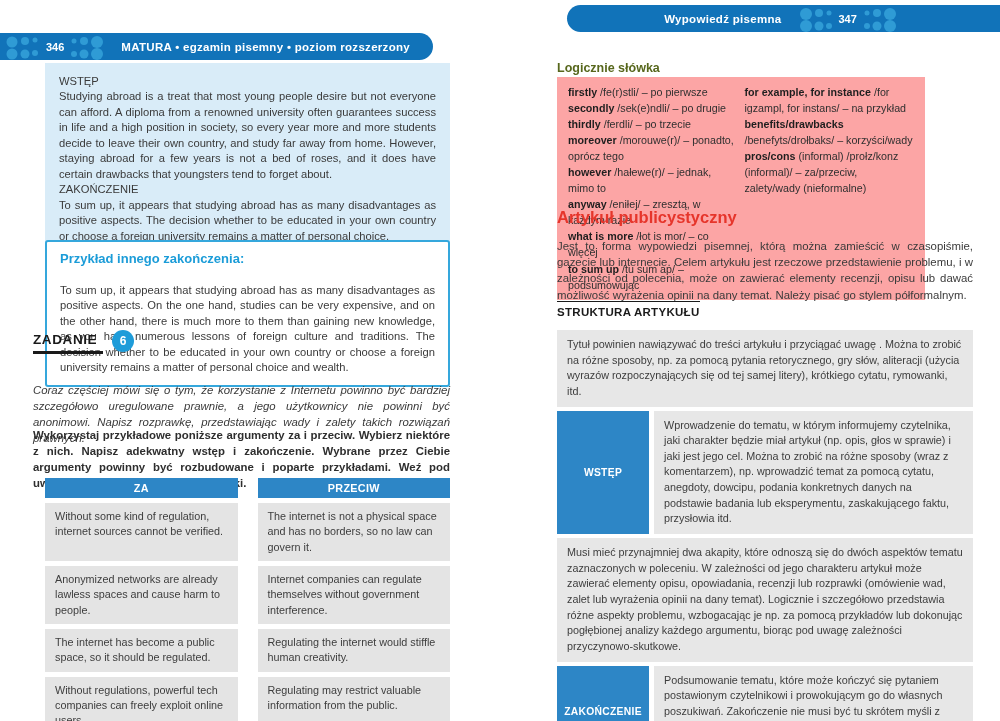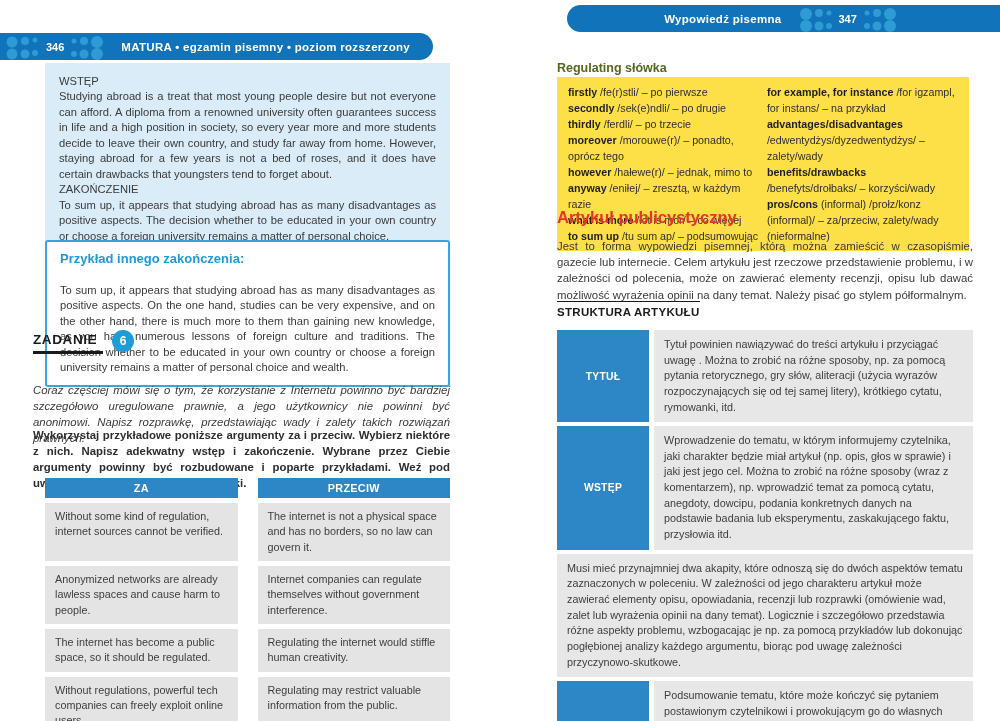--- a/index.html
+++ b/index.html
@@ -40,21 +40,21 @@
 
   .args-table { position:absolute; left:45px; top:478px; width:405px; }
   .args-row { display:flex; gap:20px; margin-bottom:5px; }
   .args-th { flex:1; background:#2d86c6; color:#ffffff; font-weight:bold; font-size:10.8px;
              text-align:center; padding:4px 0; letter-spacing:.3px; }
   .args-td { flex:1; background:#e4e4e4; font-size:10.8px; line-height:1.42; color:#3d3d3d;
              padding:6px 10px; }
 
   
   .vocab-heading { position:absolute; left:557px; top:61px; font-weight:bold; font-size:12.5px; color:#57671c; }
-  .vocab-box { position:absolute; left:557px; top:77px; width:412px; background:#fde047;
+  .vocab-box { position:absolute; left:557px; top:77px; width:368px; background:#fca5a5;
                padding:7px 11px; display:flex; }
   .vocab-col { font-size:10.7px; line-height:1.5; color:#2f2f2f; }
   .vocab-col-left { width:51%; padding-right:8px; }
   .vocab-col-right { width:49%; }
   .vocab-entry b { color:#1f1f1f; }
 
   .red-heading { position:absolute; left:557px; top:208px; color:#e6352b; font-weight:bold; font-size:16.5px; }
   .article-intro { position:absolute; left:557px; top:238px; width:416px; font-size:11.4px;
                    line-height:1.42; text-align:justify; color:#3a3a3a; }
   .structure-heading { position:absolute; left:557px; top:301px; font-weight:bold; font-size:11.5px;
@@ -163,48 +163,46 @@
       <div class="args-td">The internet has become a public space, so it should be regulated.</div>
       <div class="args-td">Regulating the internet would stiffle human creativity.</div>
     </div>
     <div class="args-row">
       <div class="args-td">Without regulations, powerful tech companies can freely exploit online users.</div>
       <div class="args-td">Regulating may restrict valuable information from the public.</div>
     </div>
 
   </div>
 
-  <div class="vocab-heading">Regulating słówka</div>
+  <div class="vocab-heading">Logicznie słówka</div>
 
   <div class="vocab-box">
     <div class="vocab-col vocab-col-left">
       <div class="vocab-entry"><b>firstly</b> <span>/fe(r)stli/ – po pierwsze</span></div>
       <div class="vocab-entry"><b>secondly</b> <span>/sek(e)ndli/ – po drugie</span></div>
       <div class="vocab-entry"><b>thirdly</b> <span>/ferdli/ – po trzecie</span></div>
       <div class="vocab-entry"><b>moreover</b> <span>/morouwe(r)/ – ponadto, oprócz tego</span></div>
       <div class="vocab-entry"><b>however</b> <span>/hałewe(r)/ – jednak, mimo to</span></div>
       <div class="vocab-entry"><b>anyway</b> <span>/eniłej/ – zresztą, w każdym razie</span></div>
       <div class="vocab-entry"><b>what is more</b> <span>/łot is mor/ – co więcej</span></div>
       <div class="vocab-entry"><b>to sum up</b> <span>/tu sum ap/ – podsumowując</span></div>
     </div>
     <div class="vocab-col vocab-col-right">
       <div class="vocab-entry"><b>for example, for instance</b> <span>/for igzampl, for instans/ – na przykład</span></div>
-      <div class="vocab-entry"><b>advantages/disadvantages</b> <span>/edwentydżys/dyzedwentydżys/ – zalety/wady</span></div>
       <div class="vocab-entry"><b>benefits/drawbacks</b> <span>/benefyts/drołbaks/ – korzyści/wady</span></div>
       <div class="vocab-entry"><b>pros/cons</b> <span>(informal) /prołz/konz (informal)/ – za/przeciw, zalety/wady (nieformalne)</span></div>
     </div>
   </div>
 
   <div class="red-heading">Artykuł publicystyczny</div>
   <div class="article-intro">Jest to forma wypowiedzi pisemnej, którą można zamieścić w czasopiśmie, gazecie lub internecie. Celem artykułu jest rzeczowe przedstawienie problemu, i w zależności od polecenia, może on zawierać elementy recenzji, opisu lub dawać możliwość wyrażenia opinii na dany temat. Należy pisać go stylem półformalnym.</div>
   <div class="structure-heading">STRUKTURA ARTYKUŁU</div>
 
   <div class="structure-table">
     <div class="structure-row">
-      <div class="structure-label">TYTUŁ</div>
       <div class="structure-text">Tytuł powinien nawiązywać do treści artykułu i przyciągać uwagę . Można to zrobić na różne sposoby, np. za pomocą pytania retorycznego, gry słów, aliteracji (użycia wyrazów rozpoczynających się od tej samej litery), krótkiego cytatu, rymowanki, itd.</div>
     </div>
     <div class="structure-row">
       <div class="structure-label">WSTĘP</div>
       <div class="structure-text">Wprowadzenie do tematu, w którym informujemy czytelnika, jaki charakter będzie miał artykuł (np. opis, głos w sprawie) i jaki jest jego cel. Można to zrobić na różne sposoby (wraz z komentarzem), np. wprowadzić temat za pomocą cytatu, anegdoty, dowcipu, podania konkretnych danych na podstawie badania lub eksperymentu, zaskakującego faktu, przysłowia itd.</div>
     </div>
     <div class="structure-row">
       <div class="structure-text">Musi mieć przynajmniej dwa akapity, które odnoszą się do dwóch aspektów tematu zaznaczonych w poleceniu. W zależności od jego charakteru artykuł może zawierać elementy opisu, opowiadania, recenzji lub rozprawki (omówienie wad, zalet lub wyrażenia opinii na dany temat). Logicznie i szczegółowo przedstawia różne aspekty problemu, wzbogacając je np. za pomocą przykładów lub dokonując pogłębionej analizy każdego argumentu, biorąc pod uwagę zależności przyczynowo-skutkowe.</div>
     </div>
     <div class="structure-row">

